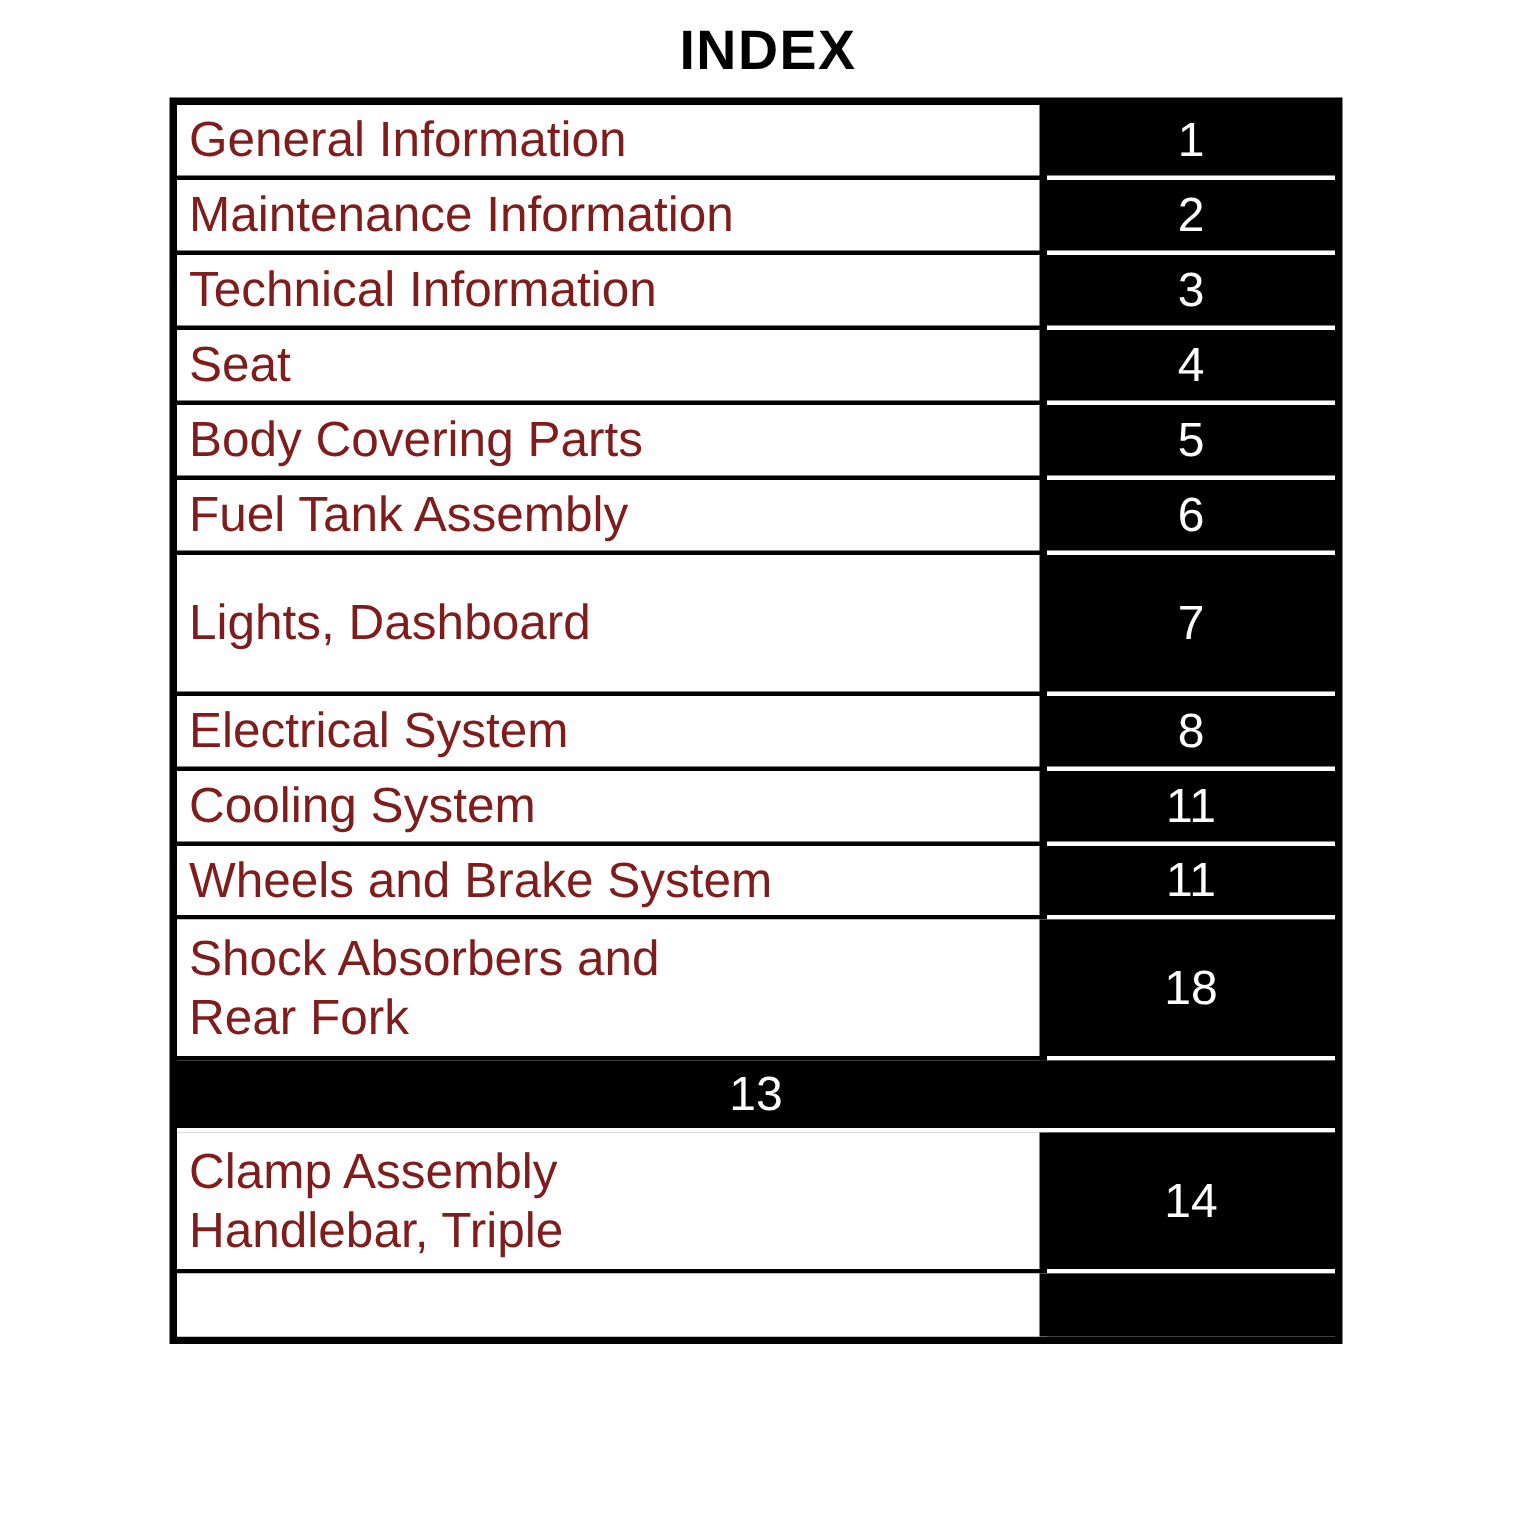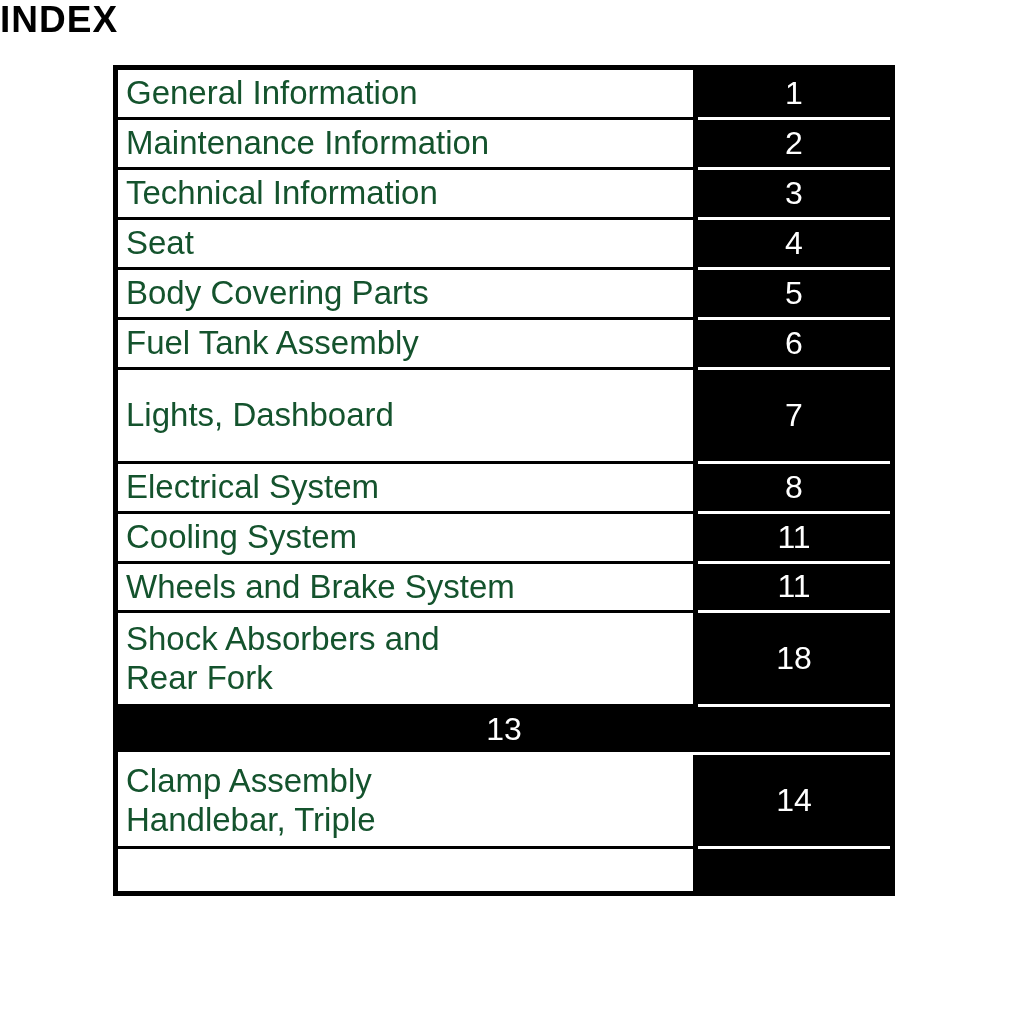--- a/index.html
+++ b/index.html
@@ -13,25 +13,26 @@
     font-family: "Liberation Sans", sans-serif;
     overflow: hidden;
   }
   .page {
     position: relative;
     width: 1024px;
     height: 1024px;
     box-sizing: border-box;
   }
   .doc-title {
+    text-align: center;
     font-size: 37px;
     font-weight: bold;
     color: #000000;
     letter-spacing: 1px;
-    padding-top: 0;
+    padding-top: 14px;
     line-height: 1.1;
   }
   .index-table {
     position: absolute;
     left: 113px;
     top: 65px;
     width: 782px;
     box-sizing: border-box;
     border: 5px solid #000000;
     background: #ffffff;
@@ -41,21 +42,21 @@
     width: 100%;
     box-sizing: border-box;
   }
   .cell-title {
     flex: 0 0 580px;
     width: 580px;
     box-sizing: border-box;
     border-bottom: 3px solid #000000;
     border-right: 5px solid #000000;
     background: #ffffff;
-    color: #14532d;
+    color: #7f1d1d;
     font-size: 33px;
     line-height: 1.18;
     padding: 4px 0 4px 8px;
     display: flex;
     flex-direction: column;
     justify-content: center;
   }
   .cell-title .line {
     white-space: nowrap;
   }

